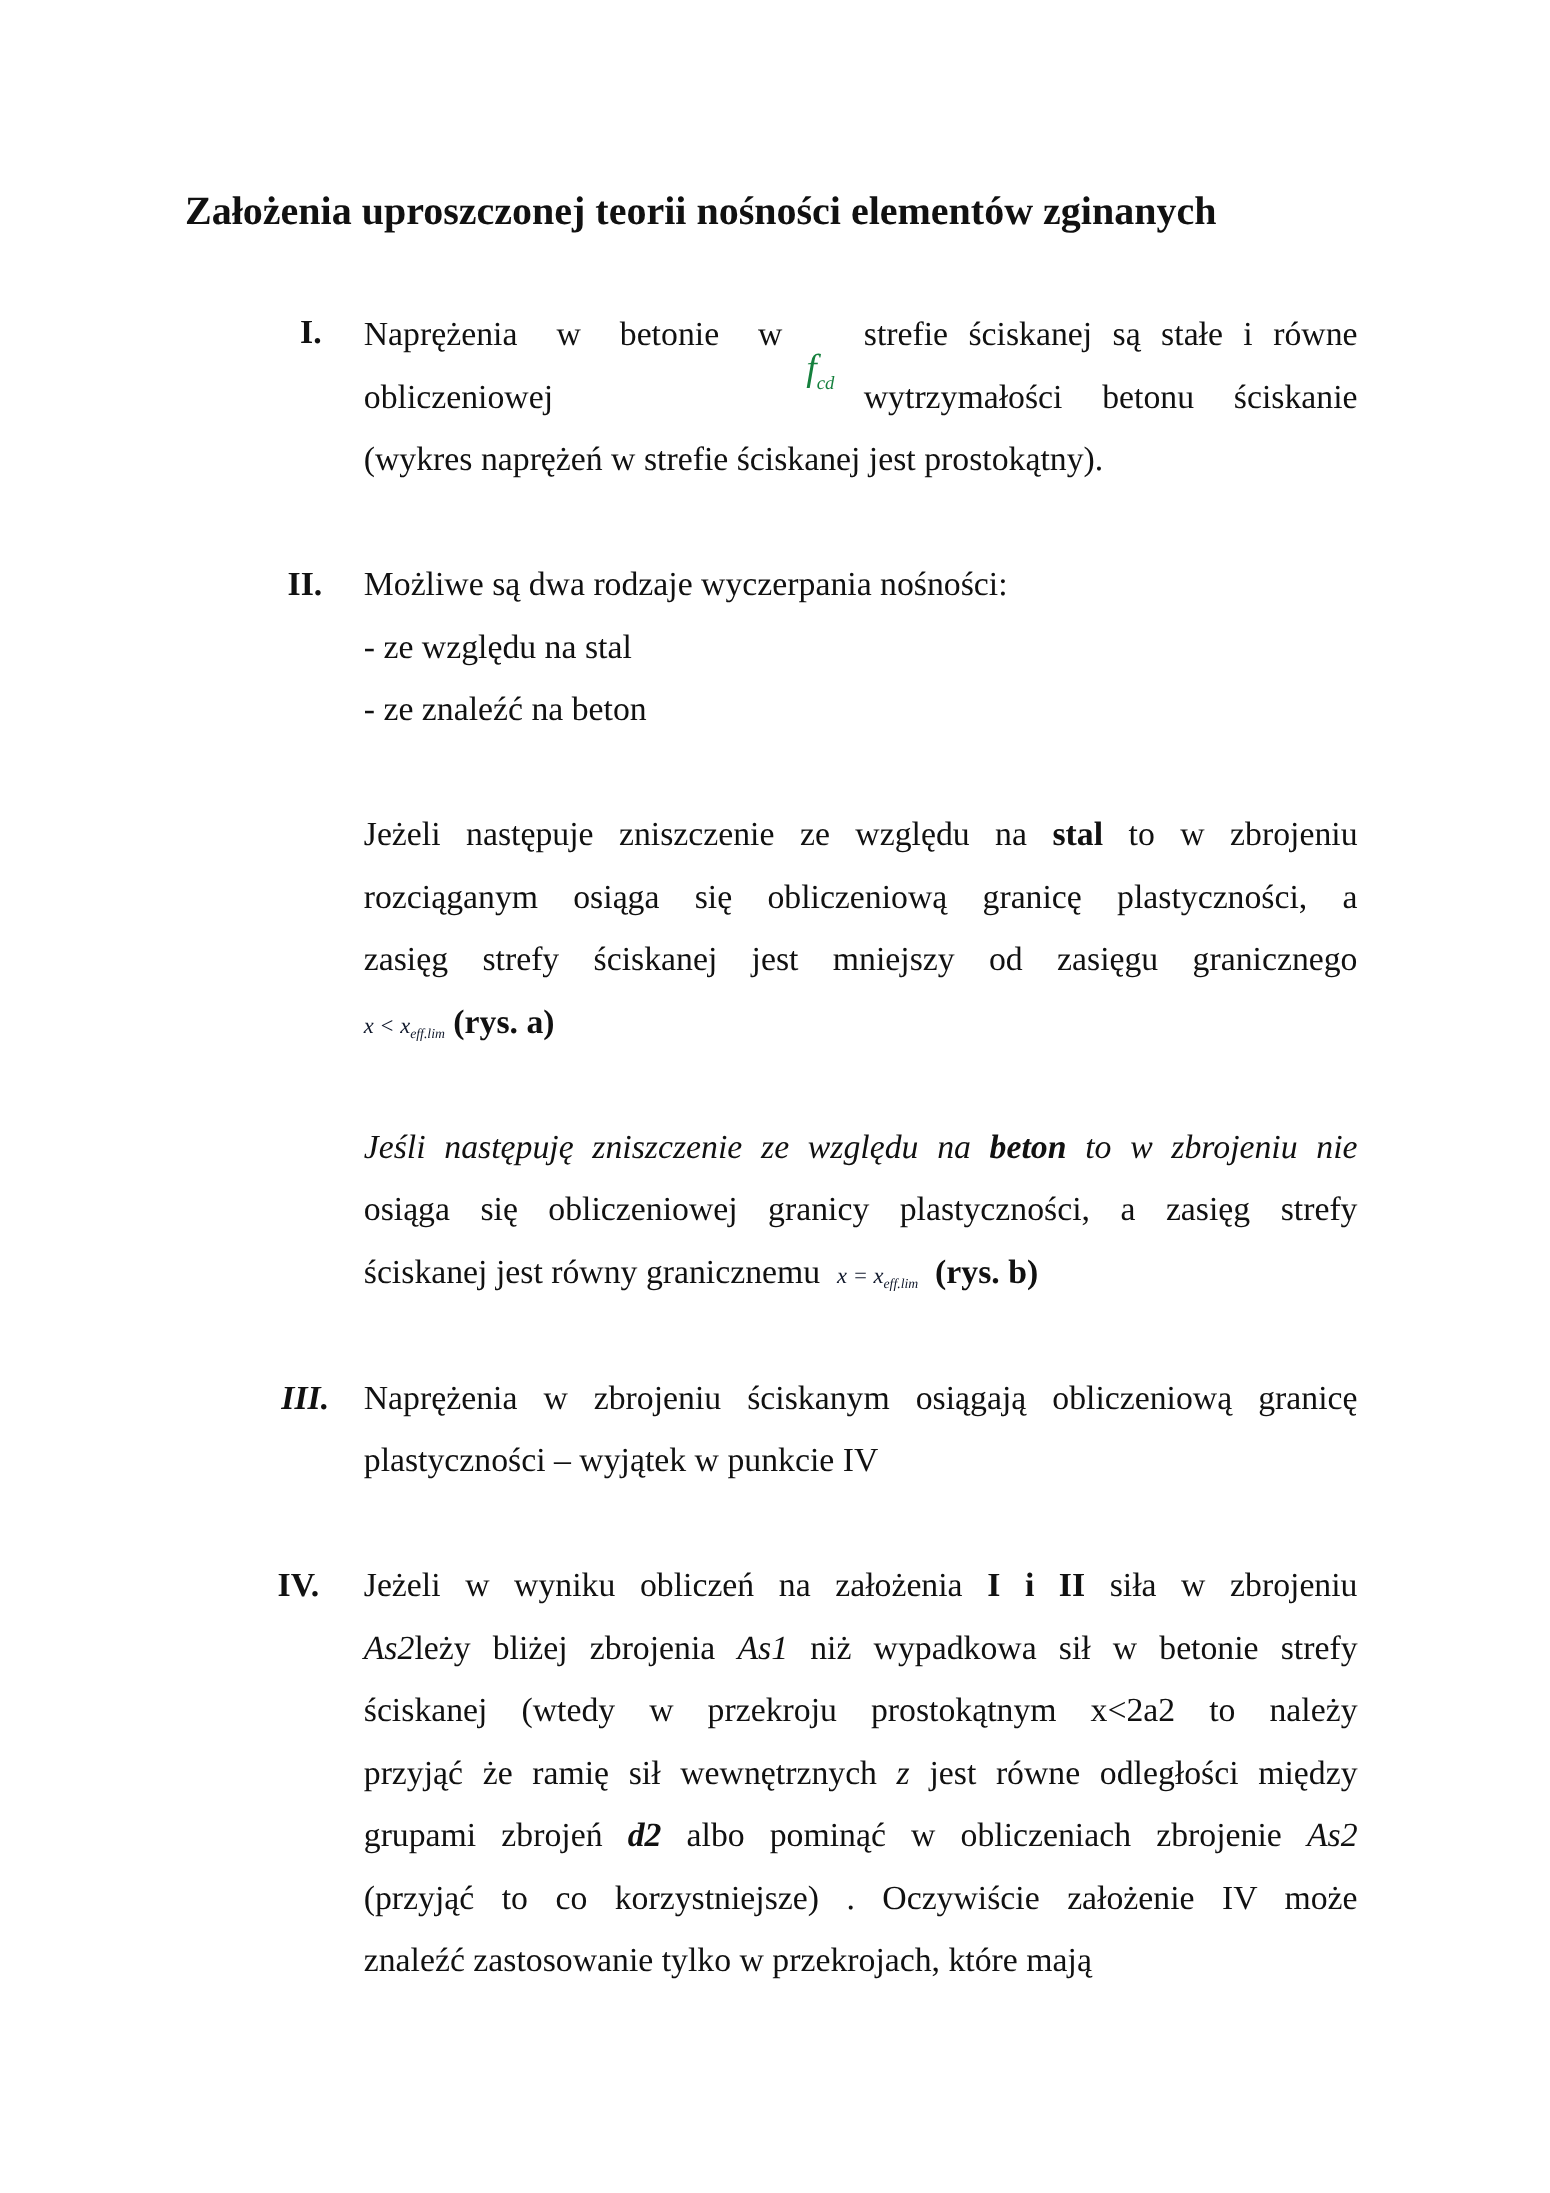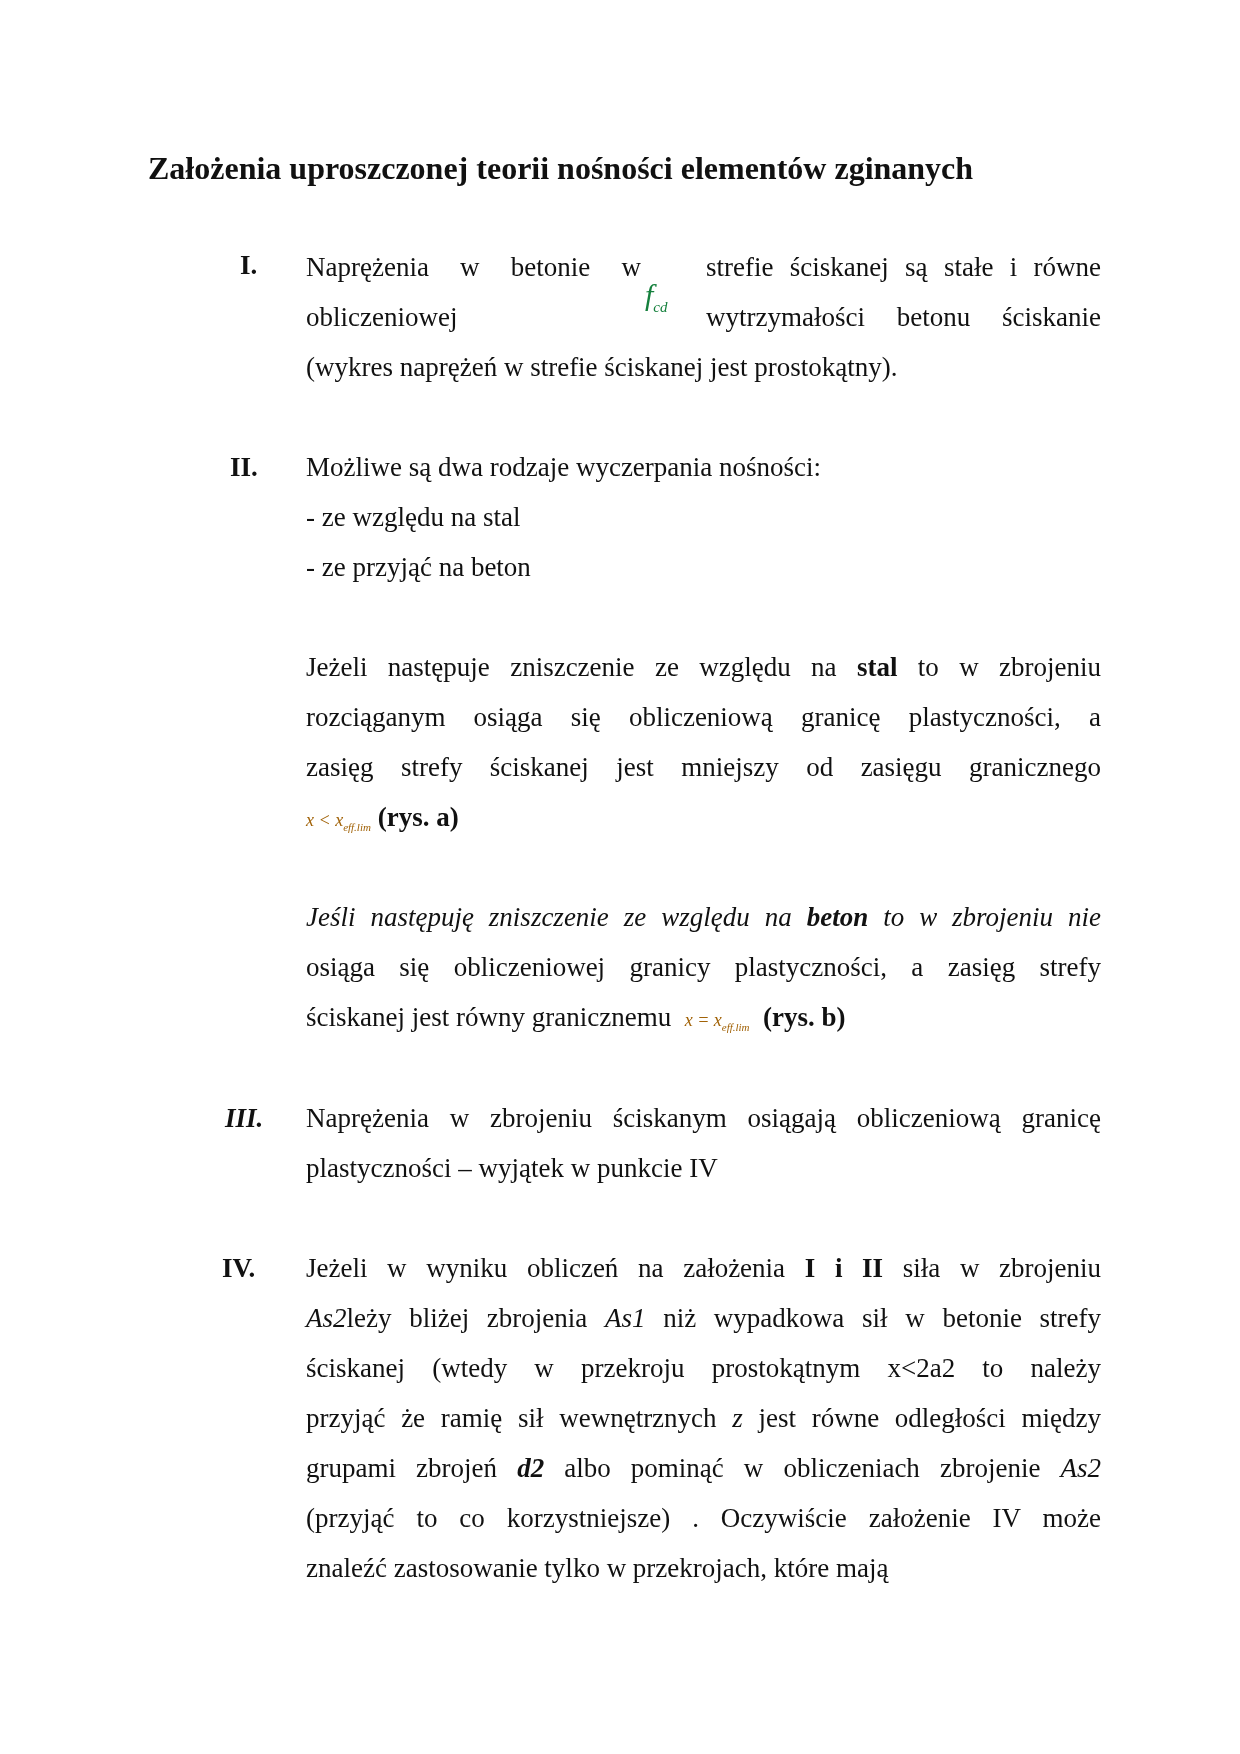--- a/index.html
+++ b/index.html
@@ -1,22 +1,22 @@
 <!DOCTYPE html>
 <html><head>
 <meta charset="utf-8">
 <style>
   html, body { margin: 0; padding: 0; background: #ffffff; }
   body { width: 1240px; height: 1754px; position: relative; overflow: hidden;
          font-family: "Liberation Serif", "DejaVu Serif", serif; color: #111; }
   .title { position: absolute; left: 148px; top: 150px; font-size: 32px; font-weight: bold; white-space: nowrap; }
   .num { position: absolute; font-size: 27px; font-weight: bold; }
-  .line { position: absolute; left: 306px; width: 795px; font-size: 27px; line-height: 30px; white-space: nowrap; }
+  .line { position: absolute; left: 291px; width: 795px; font-size: 27px; line-height: 30px; white-space: nowrap; }
   .just { text-align: justify; text-align-last: justify; }
-  .formula { font-family: "Liberation Serif", serif; font-style: italic; color: #a16207; font-size: 18px; }
+  .formula { font-family: "Liberation Serif", serif; font-style: italic; color: #0f172a; font-size: 18px; }
   .formula sub { font-size: 11px; }
   .fcd { position: absolute; left: 645px; top: 278px; font-family: "Liberation Serif", serif; font-style: italic; color: #15803d; font-size: 30px; }
   .fcd sub { font-size: 15px; }
   b { font-weight: bold; }
   i { font-style: italic; }
 </style>
 </head>
 <body>
 
 <div>
@@ -31,21 +31,21 @@
   <div class="fcd"><span>f</span><sub>cd</sub></div>
   <div class="line" style="top:302px;">
     <span style="position:absolute; left:0;">obliczeniowej</span>
     <span style="position:absolute; left:400px; width:395px;" class="just">wytrzymałości betonu ściskanie</span>
   </div>
   <div class="line" style="top:352px;">(wykres naprężeń w strefie ściskanej jest prostokątny).</div>
 
   <div class="num" style="left:230px; top:452px;">II.</div>
   <div class="line" style="top:452px;">Możliwe są dwa rodzaje wyczerpania nośności:</div>
   <div class="line" style="top:502px;">- ze względu na stal</div>
-  <div class="line" style="top:552px;">- ze przyjąć na  beton</div>
+  <div class="line" style="top:552px;">- ze znaleźć na  beton</div>
 
   <div class="line just" style="top:652px;">
     <span>Jeżeli następuje zniszczenie ze względu na</span> <b>stal</b> <span>to w zbrojeniu</span>
   </div>
   <div class="line just" style="top:702px;">rozciąganym osiąga się obliczeniową granicę plastyczności, a</div>
   <div class="line just" style="top:752px;">zasięg strefy ściskanej jest mniejszy od zasięgu granicznego</div>
   <div class="line" style="top:802px;">
     <span class="formula"><span>x &lt; x</span><sub>eff.lim</sub></span>
     <b>(rys. a)</b>
   </div>

